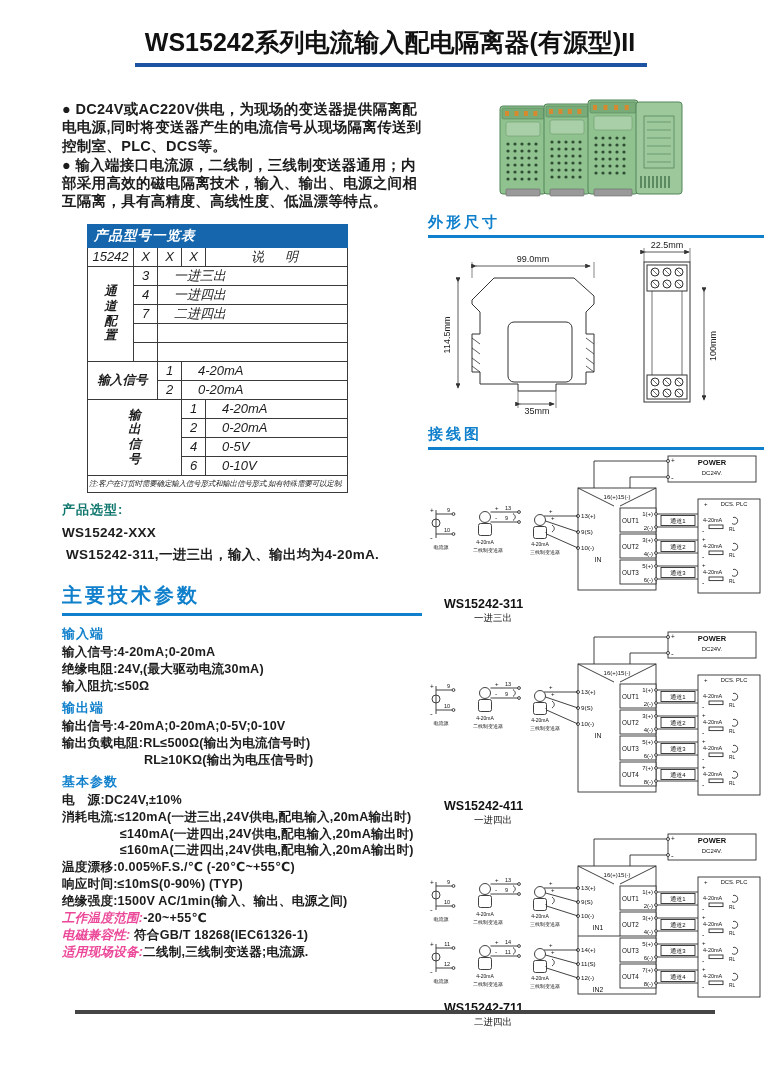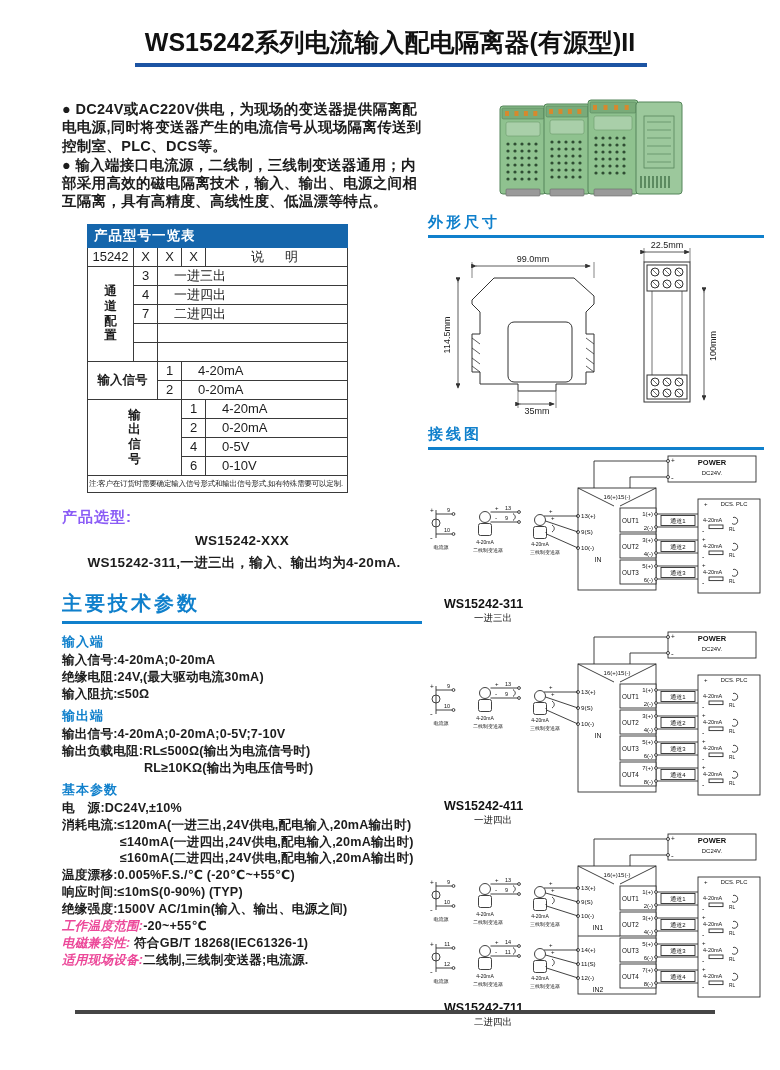--- a/index.html
+++ b/index.html
@@ -8,33 +8,33 @@
   
   .title{position:absolute;top:26px;left:0;right:0;text-align:center;
          font-size:25px;font-weight:bold;letter-spacing:0px;color:#111;}
   .title-rule{position:absolute;top:63px;left:135px;width:512px;height:4px;background:#1c54a3;}
   
   .left-col{position:absolute;left:62px;top:100px;width:360px;}
   .right-col{position:absolute;left:428px;top:92px;width:336px;}
   
   .bullet{font-size:14.5px;font-weight:600;line-height:1.26;margin:0 0 1px 0;letter-spacing:0.3px;}
   
-  table.model{border-collapse:collapse;margin:13px 0 0 25px;table-layout:fixed;width:260px;}
+  table.model{border-collapse:collapse;margin:13px 0 0 25px;table-layout:fixed;width:260px;font-style:italic;}
   table.model td{border:1px solid #3a3a3a;text-align:center;font-size:13px;height:18px;padding:0 1px;}
   table.model .thead-bar{background:#1566ac;color:#fff;font-size:13.5px;font-weight:bold;
         text-align:left;padding:2px 6px;letter-spacing:1px;border:1px solid #1566ac;}
   table.model .base{font-size:13px;}
   table.model .deschead{letter-spacing:4px;}
   table.model .desc{text-align:left;padding-left:16px;font-size:13px;}
   table.model .glabel{font-size:12.5px;font-weight:600;}
   table.model .glabel.v div{width:1.15em;margin:0 auto;word-break:break-all;line-height:1.18;}
   table.model .note{font-size:7.5px;text-align:left;padding:2px 1px;letter-spacing:-0.2px;height:12px;}
   
-  .sel-heading{color:#8b5cf6;font-size:15px;font-weight:bold;margin-top:15px;letter-spacing:1px;}
-  .sel-line{font-size:13.5px;font-weight:600;margin-top:6px;letter-spacing:0.3px;text-align:center;}
+  .sel-heading{color:#0f766e;font-size:13px;font-weight:bold;margin-top:8px;letter-spacing:1px;}
+  .sel-line{font-size:13.5px;font-weight:600;margin-top:6px;letter-spacing:0.3px;}
   .sel-line.second{padding-left:4px;}
   
   .sec-heading{color:#1080cc;font-size:20px;font-weight:bold;letter-spacing:3px;margin-top:18px;}
   .sec-rule{height:3px;background:#1080cc;margin-top:4px;}
   .right-col .sec-heading{font-size:15px;margin-top:5px;}
   .right-col .sec-rule{margin-top:3px;}
   
   #spec-lines{margin-top:9px;}
   .spec-sub{color:#1080cc;font-size:13px;font-weight:bold;margin:5px 0 2px 0;letter-spacing:1px;}
   .spec-line{font-size:12.6px;font-weight:600;margin:2px 0;letter-spacing:0.2px;line-height:1.2;}
@@ -148,21 +148,21 @@
       </div>
 
     <div class="sec-heading">主要技术参数</div>
     <div class="sec-rule"></div>
     <div id="spec-lines">
         <div class="spec-sub">输入端</div>
         <div class="spec-line">输入信号:4-20mA;0-20mA</div>
         <div class="spec-line">绝缘电阻:24V,(最大驱动电流30mA)</div>
         <div class="spec-line">输入阻抗:≤50Ω</div>
         <div class="spec-sub">输出端</div>
-        <div class="spec-line">输出信号:4-20mA;0-20mA;0-5V;7-10V</div>
+        <div class="spec-line">输出信号:4-20mA;0-20mA;0-5V;0-10V</div>
         <div class="spec-line">输出负载电阻:RL≤500Ω(输出为电流信号时)</div>
         <div class="spec-line il">RL≥10KΩ(输出为电压信号时)</div>
         <div class="spec-sub">基本参数</div>
         <div class="spec-line">电　源:DC24V,±10%</div>
         <div class="spec-line">消耗电流:≤120mA(一进三出,24V供电,配电输入,20mA输出时)</div>
         <div class="spec-line ic">≤140mA(一进四出,24V供电,配电输入,20mA输出时)</div>
         <div class="spec-line ic">≤160mA(二进四出,24V供电,配电输入,20mA输出时)</div>
         <div class="spec-line">温度漂移:0.005%F.S./℃ (-20℃~+55℃)</div>
         <div class="spec-line">响应时间:≤10mS(0-90%) (TYP)</div>
         <div class="spec-line">绝缘强度:1500V AC/1min(输入、输出、电源之间)</div>

